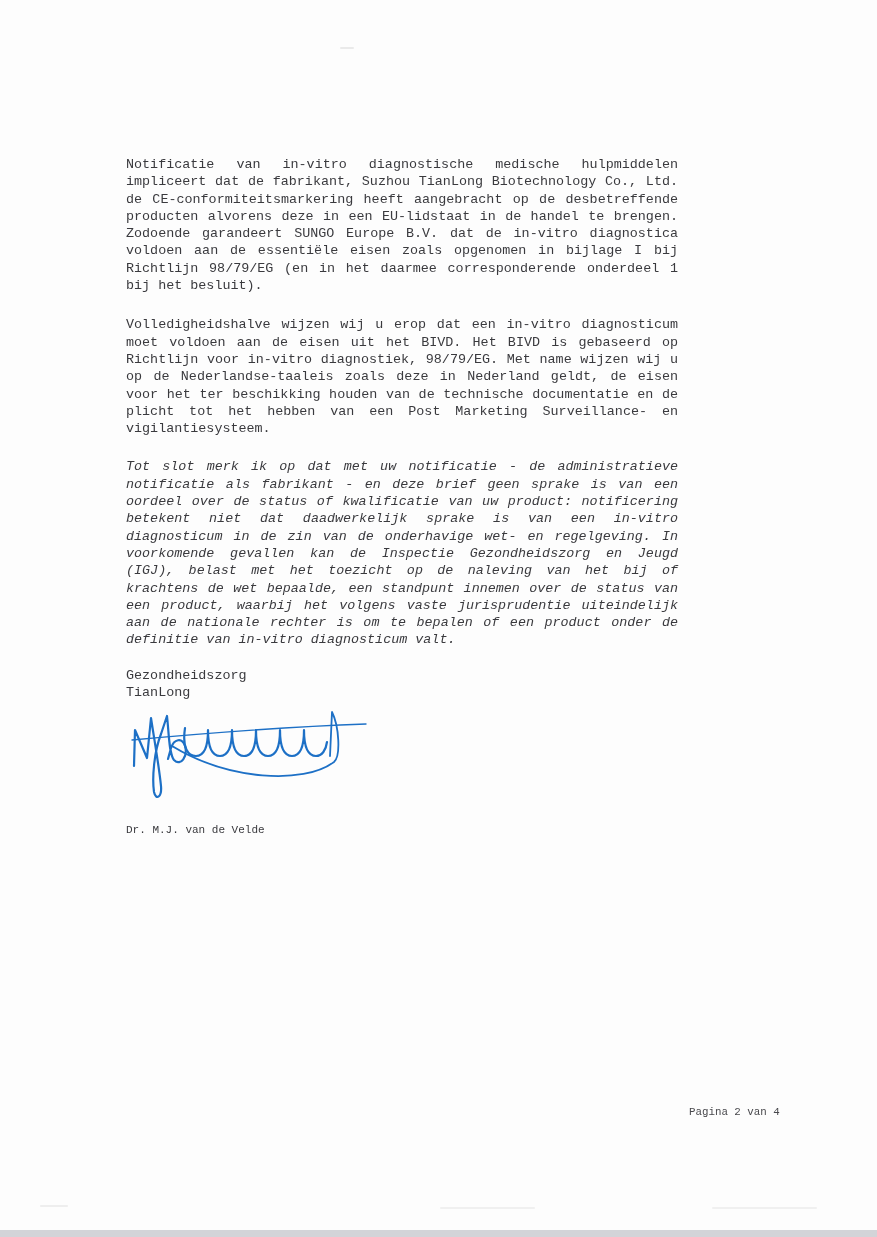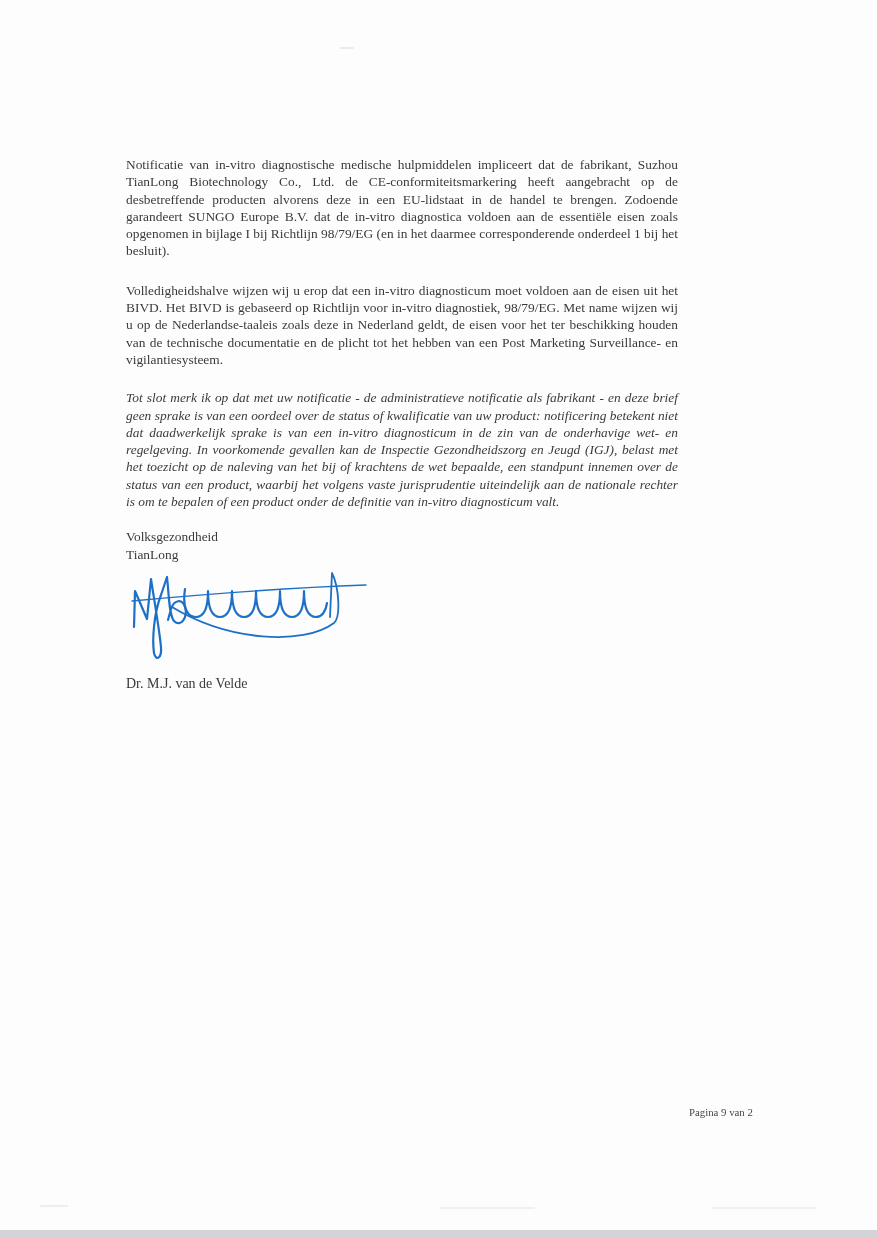--- a/index.html
+++ b/index.html
@@ -2,21 +2,21 @@
 <html><head>
 <meta charset="utf-8">
 <style>
   * { margin: 0; padding: 0; box-sizing: border-box; }
   html, body { background: #ffffff; }
   .page {
     position: relative;
     width: 877px;
     height: 1237px;
     background: #fdfdfd;
-    font-family: Liberation Serif, serif;
+    font-family: Liberation Mono, monospace;
     color: #3a3a3e;
     overflow: hidden;
   }
   .content {
     position: absolute;
     left: 126px;
     top: 156px;
     width: 552px;
   }
   .body-par {
@@ -28,21 +28,21 @@
   .body-par.gap-after { margin-bottom: 22px; }
   .body-par.italic { font-style: italic; margin-top: 21px; }
   .closing-block { margin-top: 37px; font-size: 13.4px; line-height: 17.4px; }
   .dept-block { margin-top: 18px; font-size: 13.4px; line-height: 17.4px; }
   .signature-wrap {
     margin-top: 2px;
     margin-left: 2px;
     width: 240px;
     height: 98px;
   }
-  .signer { font-size: 14px; line-height: 17.4px; margin-top: 12px; }
+  .signer { font-size: 11px; line-height: 17.4px; margin-top: 20px; }
   .page-footer {
     position: absolute;
     left: 689px;
     top: 1106px;
     font-size: 10.8px;
     color: #48484c;
   }
   .scan-bottom-edge {
     position: absolute;
     left: 0; bottom: 0;
@@ -69,42 +69,42 @@
   <div class="content">
 
     <p class="body-par gap-after">Notificatie van in-vitro diagnostische medische hulpmiddelen impliceert dat de fabrikant, Suzhou TianLong Biotechnology Co., Ltd. de CE-conformiteitsmarkering heeft aangebracht op de desbetreffende producten alvorens deze in een EU-lidstaat in de handel te brengen. Zodoende garandeert SUNGO Europe B.V. dat de in-vitro diagnostica voldoen aan de essentiële eisen zoals opgenomen in bijlage I bij Richtlijn 98/79/EG (en in het daarmee corresponderende onderdeel 1 bij het besluit).</p>
 
     <p class="body-par">Volledigheidshalve wijzen wij u erop dat een in-vitro diagnosticum moet voldoen aan de eisen uit het BIVD. Het BIVD is gebaseerd op Richtlijn voor in-vitro diagnostiek, 98/79/EG. Met name wijzen wij u op de Nederlandse-taaleis zoals deze in Nederland geldt, de eisen voor het ter beschikking houden van de technische documentatie en de plicht tot het hebben van een Post Marketing Surveillance- en vigilantiesysteem.</p>
 
     <p class="body-par italic">Tot slot merk ik op dat met uw notificatie  - de administratieve notificatie als fabrikant - en deze brief geen sprake is van een oordeel over de status of kwalificatie van uw  product: notificering betekent niet dat daadwerkelijk sprake is van een in-vitro diagnosticum in de zin van de onderhavige wet- en regelgeving. In voorkomende gevallen kan de Inspectie Gezondheidszorg en Jeugd (IGJ), belast met het toezicht op de naleving van het bij of krachtens de wet bepaalde, een standpunt innemen over de status van een product, waarbij het volgens vaste jurisprudentie uiteindelijk aan de nationale rechter is om te bepalen of een product onder de definitie van in-vitro diagnosticum valt.</p>
 
 
     <div class="dept-block">
-      <div>Volksgezondheid</div>
+      <div>Gezondheidszorg</div>
       <div>TianLong</div>
     </div>
 
     <div class="signature-wrap">
       <svg width="240" height="98" viewBox="0 0 240 98" fill="none" xmlns="http://www.w3.org/2000/svg">
 
         <path d="M 4,36 C 80,29 180,22 238,20" stroke-width="1.4" stroke-linecap="round" stroke="#1d70c6"></path>
 
         <path d="M 6,62 L 7,26 L 19,54 L 23,14 C 26,34 31,62 33,82 C 34,93 28,97 26,88 C 24,74 26,48 33,30 L 39,12 C 41,30 41,50 46,56 C 53,63 60,52 57,42 C 54,33 46,35 43,44 L 40,55" stroke-width="2.2" stroke-linecap="round" stroke-linejoin="round" stroke="#1d70c6"></path>
 
         <path d="M 57,24 C 54,44 60,52 68,52 C 76,52 80,42 80,26 C 80,42 84,52 92,52 C 100,52 104,42 104,26 C 104,42 108,52 116,52 C 124,52 128,42 128,26 C 128,42 132,52 140,52 C 148,52 152,42 152,26 C 152,42 156,52 164,52 C 172,52 176,42 176,26 C 176,42 180,52 188,52 C 194,52 198,46 199,38" stroke-width="2.2" stroke-linecap="round" stroke-linejoin="round" stroke="#1d70c6"></path>
 
         <path d="M 44,42 C 100,76 175,81 206,58 C 213,52 211,22 204,8 L 202,52" stroke-width="1.8" stroke-linecap="round" stroke-linejoin="round" stroke="#1d70c6"></path>
       </svg>
     </div>
 
     <div class="signer">Dr. M.J. van de Velde</div>
 
   </div>
 
-  <div class="page-footer">Pagina 9 van 2</div>
+  <div class="page-footer">Pagina 2 van 4</div>
 
   <div class="ghost-mark ghost-a"></div>
   <div class="ghost-mark ghost-b"></div>
   <div class="ghost-mark ghost-c"></div>
   <div class="ghost-mark ghost-d"></div>
 
   <div class="scan-bottom-edge"></div>
 
 </div>
 

